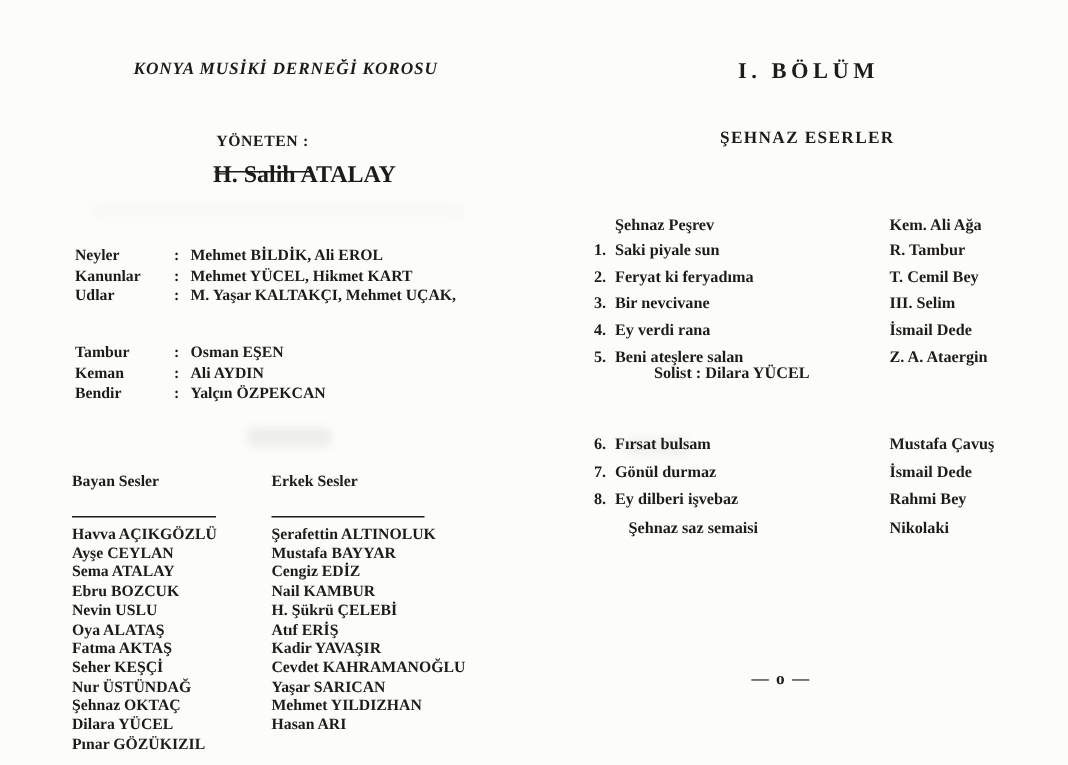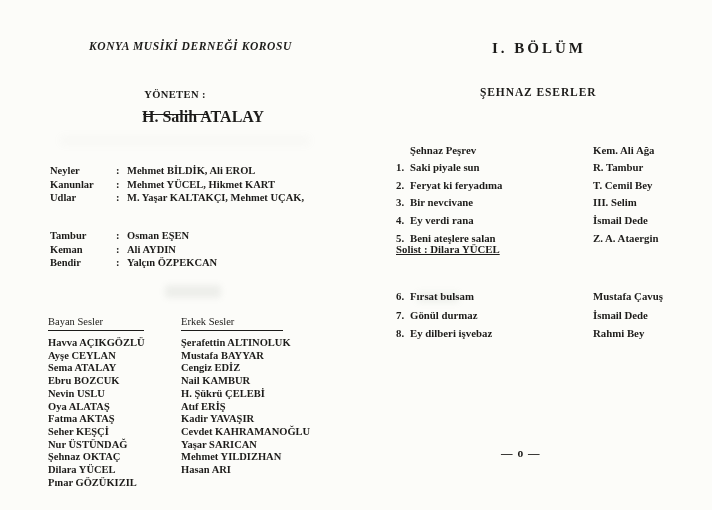--- a/index.html
+++ b/index.html
@@ -13,36 +13,36 @@
     font-weight:bold;font-size:10.5px;letter-spacing:.4px;border-bottom:1.5px solid #1d1c1a;padding-bottom:14px;}
   .conductor{position:absolute;left:142px;top:108px;font-weight:bold;font-size:16px;white-space:nowrap;}
   .inst-group{position:absolute;left:50px;font-size:10.5px;}
   .inst-g1{top:164px;} .inst-g2{top:229px;}
   .inst-row{display:flex;line-height:13.5px;white-space:nowrap;}
   .inst-label{width:66px;font-weight:bold;}
   .inst-sep{width:11px;font-weight:bold;}
   .inst-value{font-weight:bold;}
   .voices-col{position:absolute;top:316px;font-size:10.5px;}
   .v-bayan{left:48px;} .v-erkek{left:181px;}
-  .v-header{font-weight:normal;border-bottom:1.6px solid #1d1c1a;padding-bottom:3px;margin-bottom:6px;white-space:nowrap;}
+  .v-header{font-weight:bold;border-bottom:1.6px solid #1d1c1a;padding-bottom:17px;margin-bottom:6px;white-space:nowrap;}
   .v-bayan .v-header{width:96px;} .v-erkek .v-header{width:102px;}
   .v-list div{line-height:12.7px;white-space:nowrap;font-weight:bold;}
   
   .section-title{position:absolute;left:492px;top:40px;font-weight:bold;font-size:15px;letter-spacing:3px;white-space:nowrap;}
   .subtitle{position:absolute;left:480px;top:86px;font-weight:bold;font-size:11.5px;letter-spacing:.9px;white-space:nowrap;}
   .program{position:absolute;left:396px;width:316px;font-size:10.8px;font-weight:bold;}
   .program-p1{top:138px;} .program-p2{top:284px;}
   .prog-row{display:flex;align-items:flex-end;white-space:nowrap;}
   .program-p1 .prog-row{height:17.6px;}
   .program-p2 .prog-row{height:18.4px;}
   .prog-no{width:14px;}
   .prog-title{width:183px;}
   .prog-title.ind-b{padding-left:9px;width:174px;}
   .prog-composer{flex:1;}
-  .soloist{position:absolute;left:396px;top:243px;font-size:10.8px;font-weight:bold;white-space:nowrap;text-decoration:underline;}
+  .soloist{position:absolute;left:436px;top:243px;font-size:10.8px;font-weight:bold;white-space:nowrap;}
   .divider{position:absolute;left:501px;top:447px;font-size:11.5px;font-weight:bold;letter-spacing:1px;white-space:nowrap;}
   
   .ghost{position:absolute;border-radius:3px;pointer-events:none;}
   .ghost-1{left:165px;top:285px;width:56px;height:13px;background:#8e958c;opacity:.13;filter:blur(3px);}
   .ghost-2{left:417px;top:292px;width:42px;height:11px;background:#93a197;opacity:.11;filter:blur(3px);}
   .ghost-3{left:60px;top:136px;width:250px;height:9px;background:#a9a9a2;opacity:.05;filter:blur(4px);}
 </style>
 </head>
 <body>
 
@@ -177,17 +177,22 @@
     <div class="prog-row">
       <span class="prog-no">7.</span>
       <span class="prog-title">Gönül durmaz</span>
       <span class="prog-composer">İsmail Dede</span>
     </div>
     <div class="prog-row">
       <span class="prog-no">8.</span>
       <span class="prog-title">Ey dilberi işvebaz</span>
       <span class="prog-composer">Rahmi Bey</span>
     </div>
+    <div class="prog-row">
+      <span class="prog-no"></span>
+      <span class="prog-title ind-b">Şehnaz saz semaisi</span>
+      <span class="prog-composer">Nikolaki</span>
+    </div>
   </div>
 
   <div class="divider">— o —</div>
 
 </div>
 
 </body></html>

